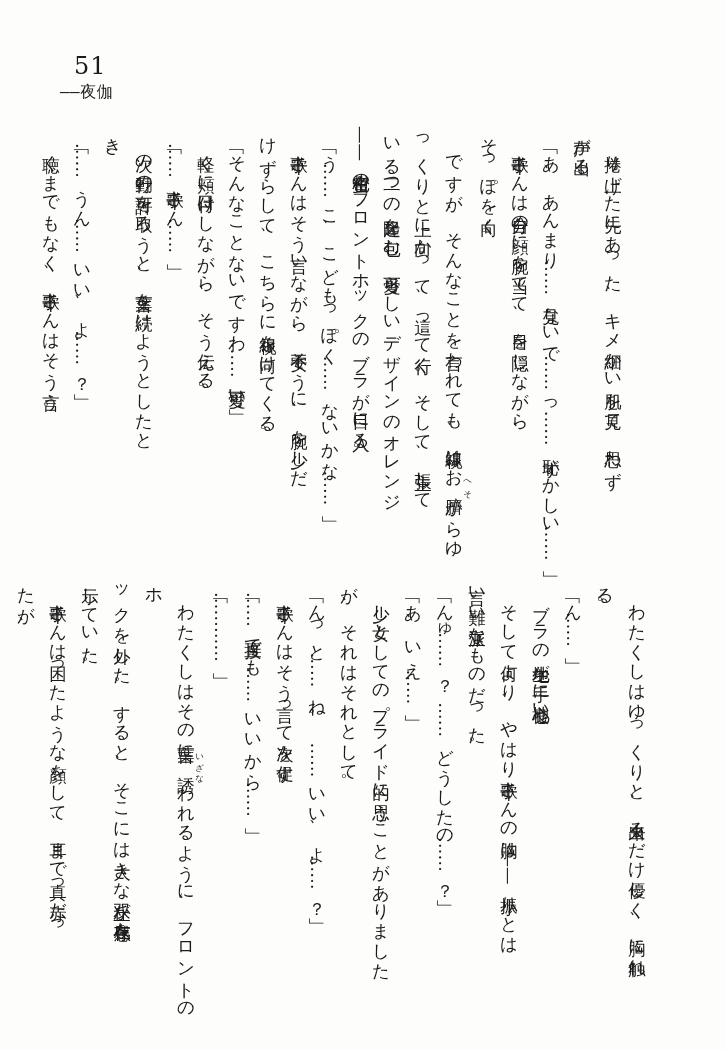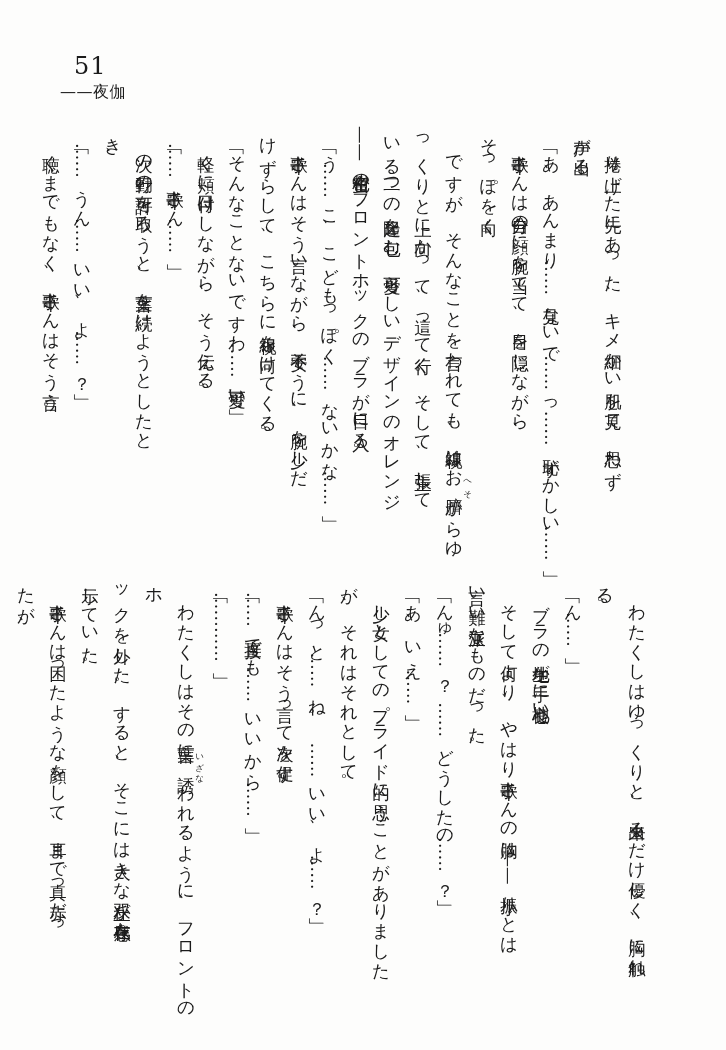--- a/index.html
+++ b/index.html
@@ -12,21 +12,21 @@
     overflow: hidden;
   }
   .page { position: absolute; inset: 0; }
 
   .page-num {
     position: absolute; left: 62px; top: 52px;
     font-size: 24px; letter-spacing: 1px; margin-left: 12px;
   }
   .chapter-header {
     position: absolute; left: 60px; top: 82px;
-    font-size: 16px; letter-spacing: 0.5px;
+    font-size: 16px; letter-spacing: 0.5px; font-family: Liberation Mono, monospace;
   }
 
   .dan {
     position: absolute;
     writing-mode: vertical-rl;
     text-orientation: mixed;
     font-size: 17.4px;
     letter-spacing: 0.1px;
   }
   .dan-top    { top: 126px; right: 98px; width: 590px; height: 443px; }

